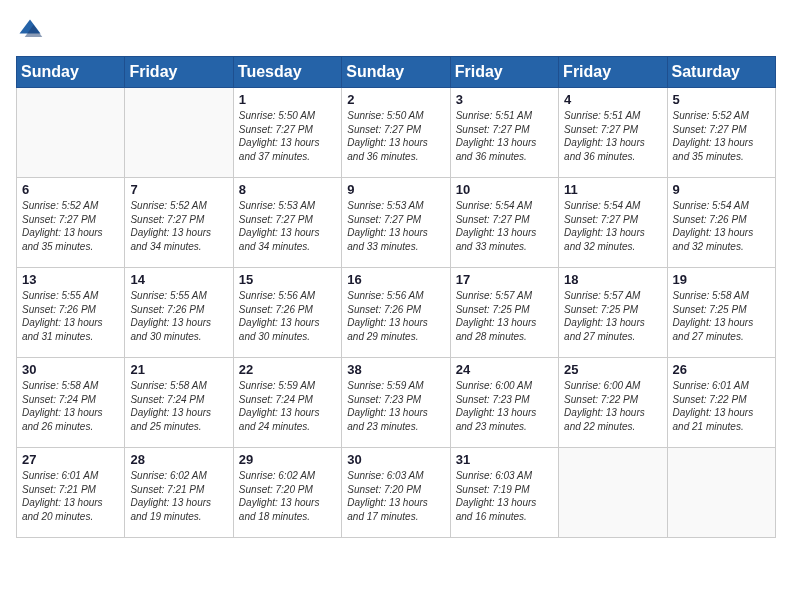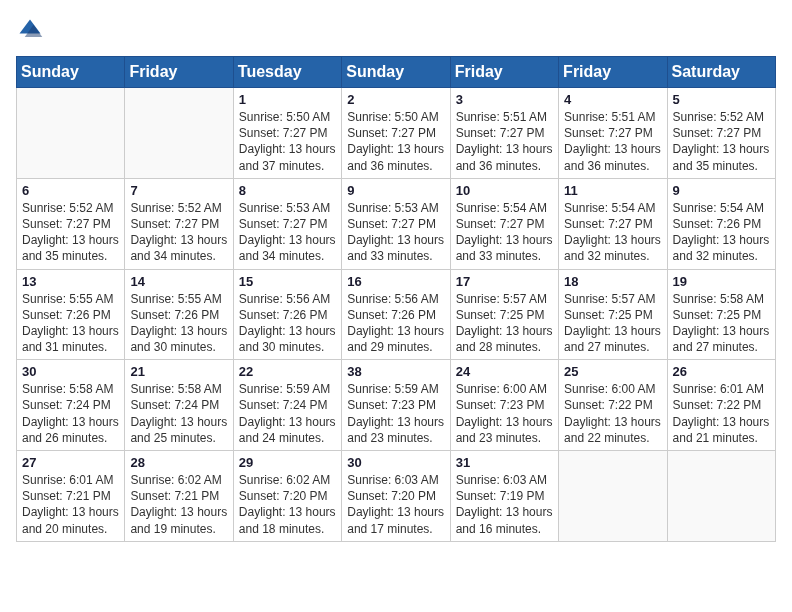--- a/index.html
+++ b/index.html
@@ -73,23 +73,24 @@
     .calendar td.empty {
       background: #f9f9f9;
     }
     .day-num {
       font-size: 13px;
       font-weight: bold;
       color: #1a1a2e;
       margin-bottom: 2px;
     }
     .day-detail {
-      font-size: 12px;
+      font-size: 10px;
       color: #333;
       line-height: 1.35;
+      font-style: italic;
     }
   </style>
 </head>
 <body>
 
 <div class="header">
   <div class="logo">
     <svg class="logo-icon" viewBox="0 0 32 32" xmlns="http://www.w3.org/2000/svg">
       <polygon points="16,4 28,20 4,20" fill="#2563a8"></polygon>
       <polygon points="20,10 30,24 10,24" fill="#1a3a6e" opacity="0.5"></polygon>

